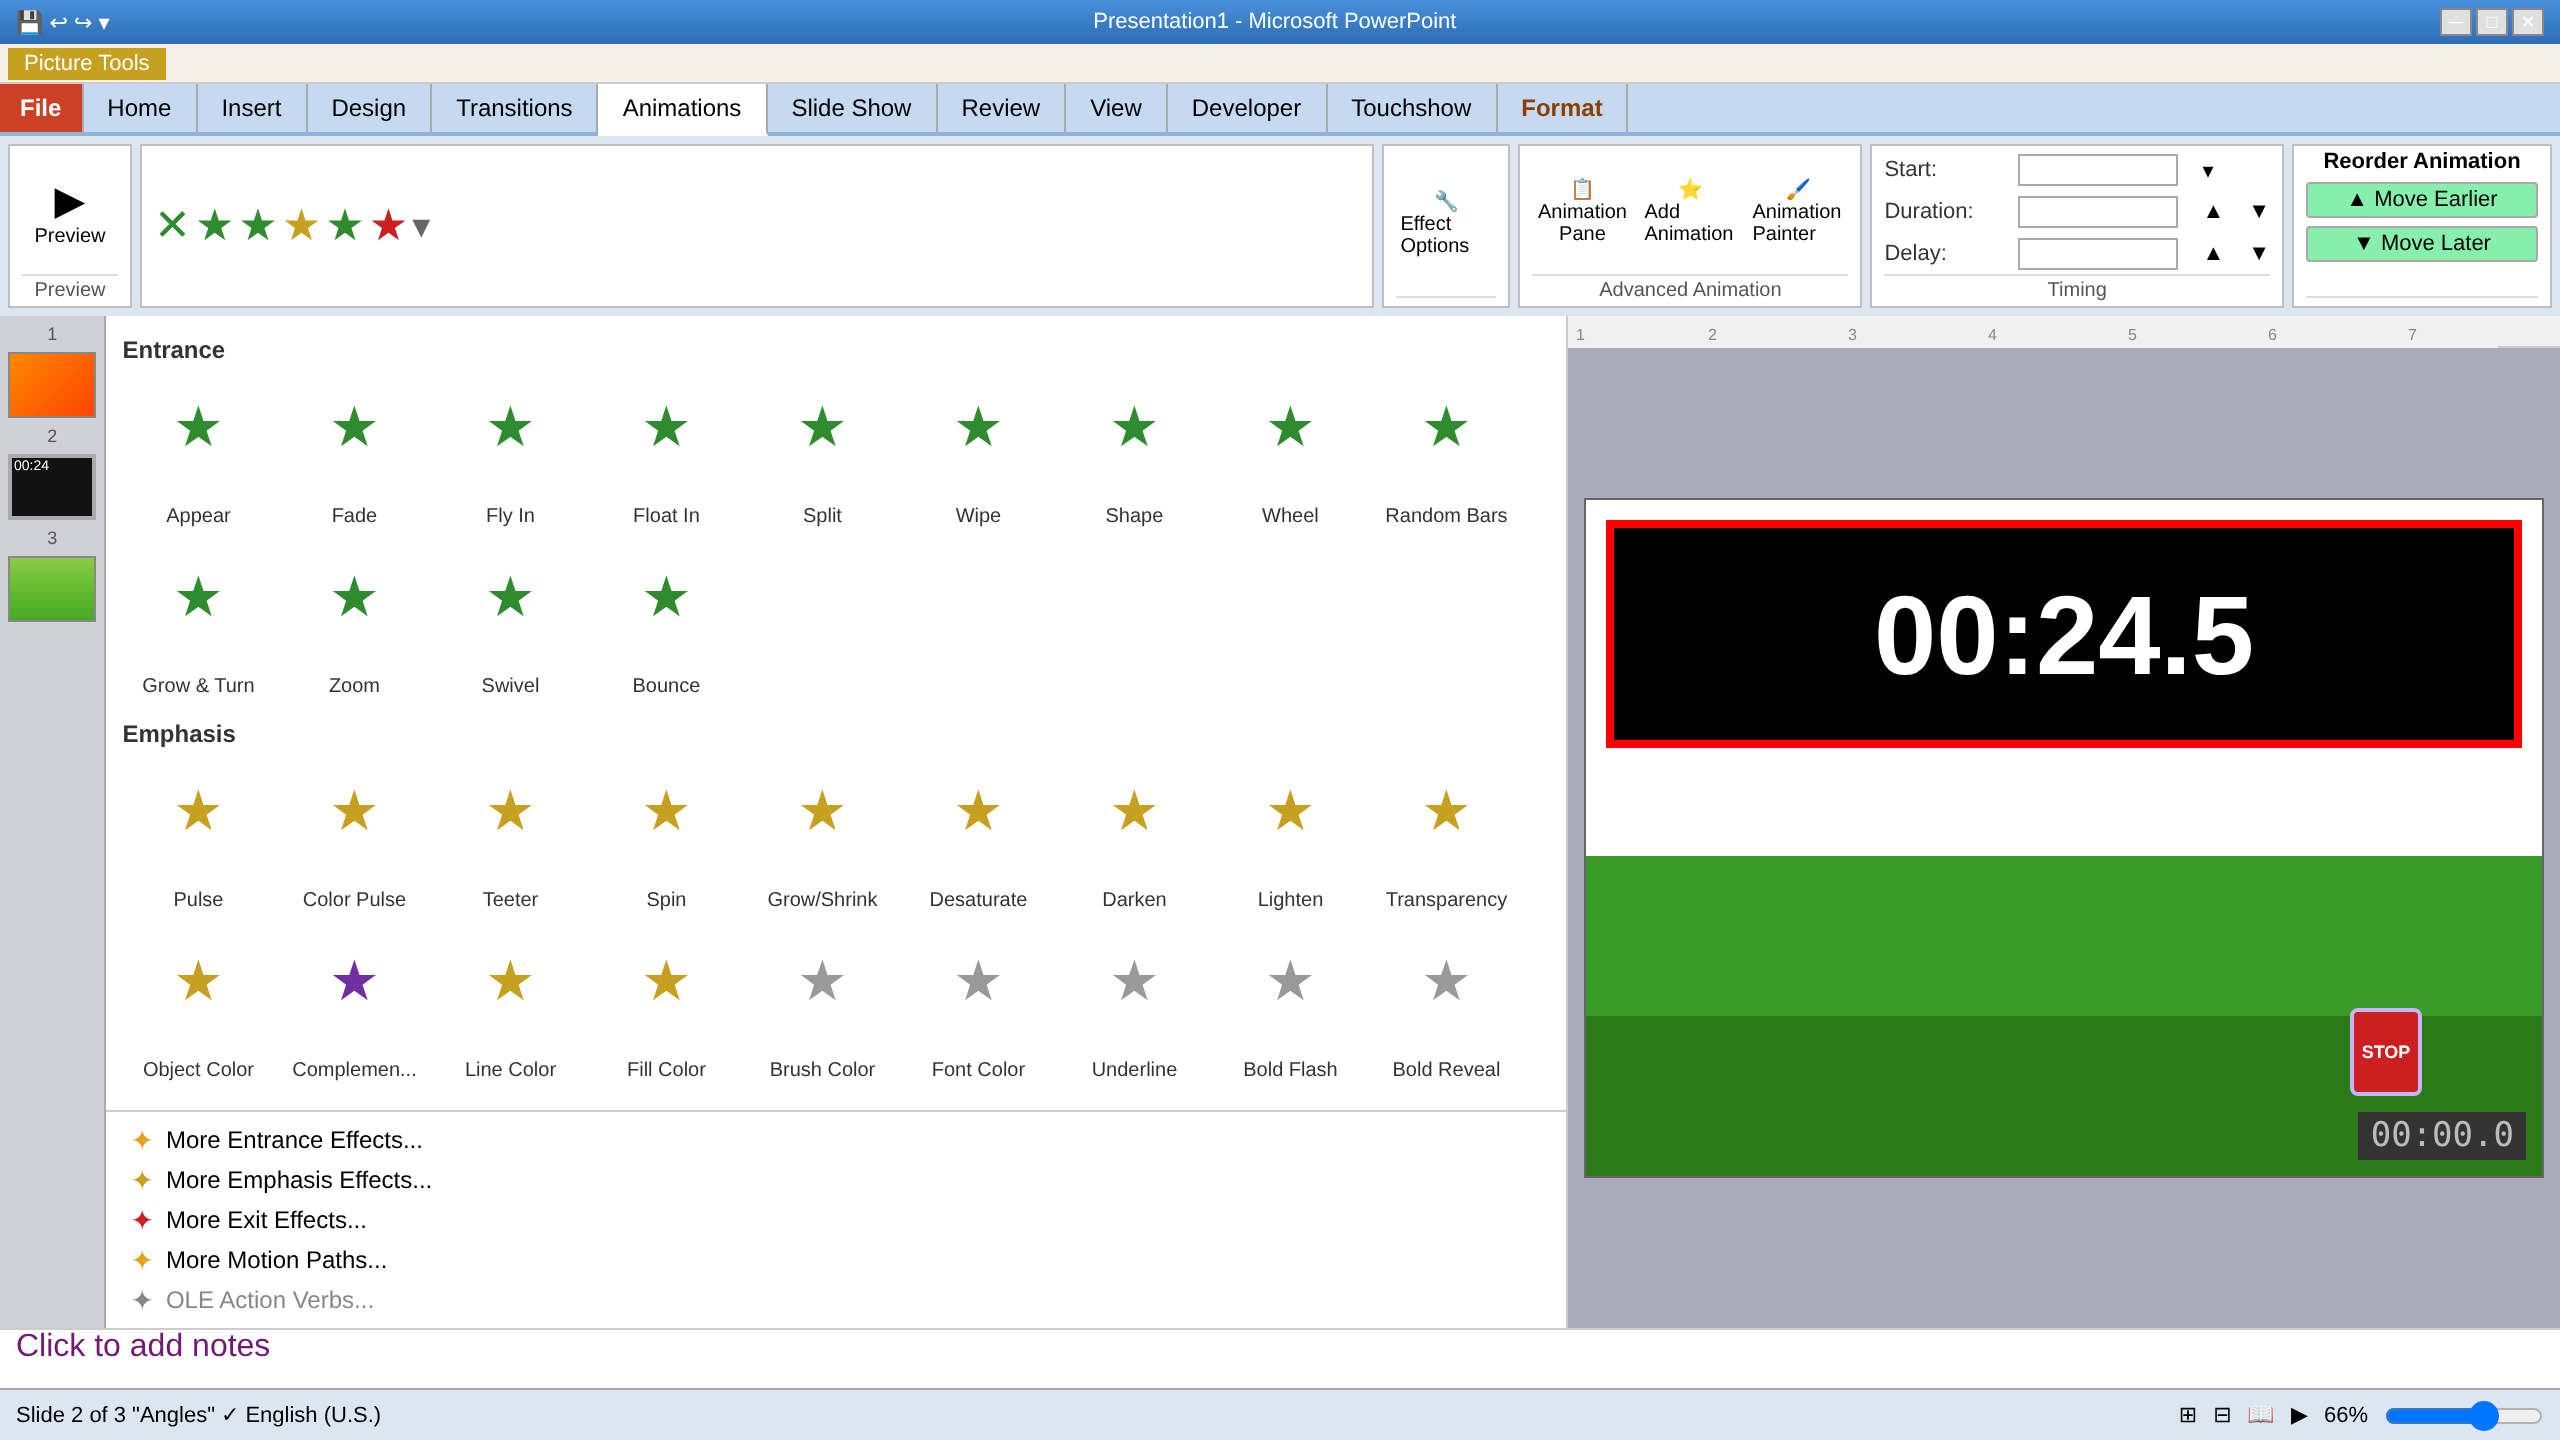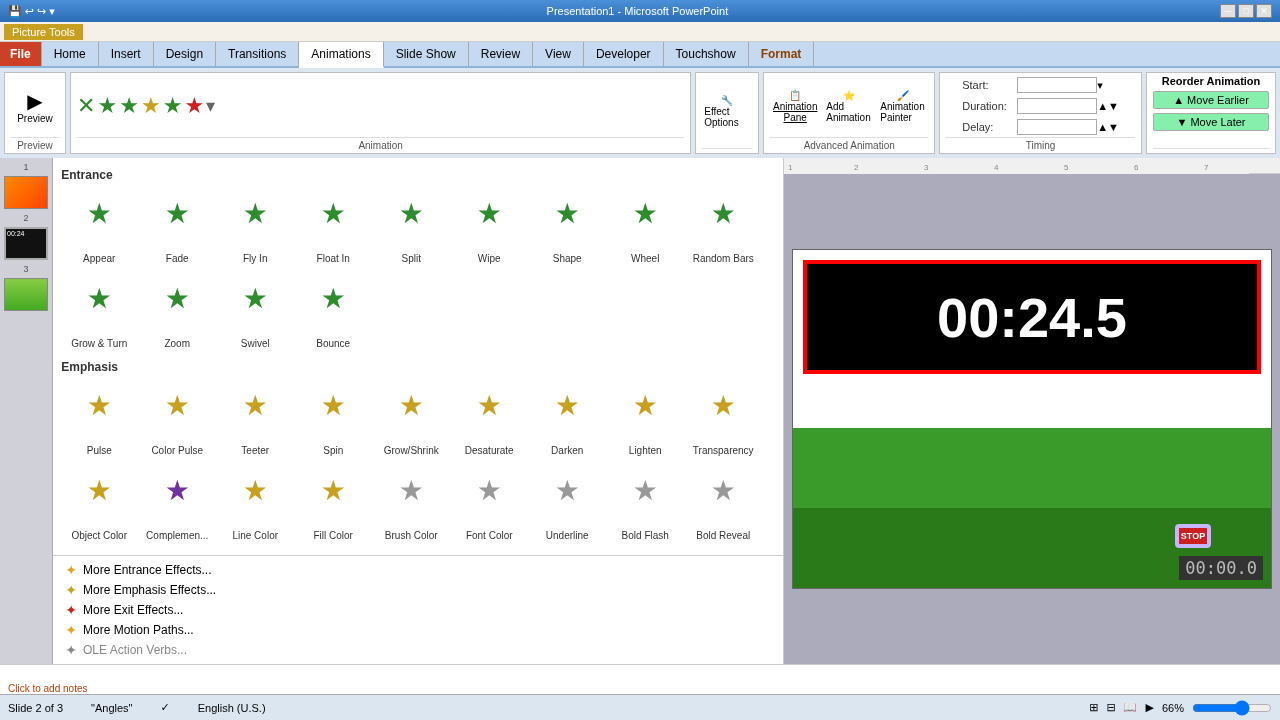--- a/index.html
+++ b/index.html
@@ -64,44 +64,44 @@
     #right-panel { flex: 1; background: #d0d0d8; display: flex; flex-direction: column; }
 
     #slide-area { flex: 1; background: #ababbb; display: flex; align-items: center; justify-content: center; position: relative; padding: 8px; }
     .slide-container { width: 480px; height: 340px; background: white; border: 1px solid #666; position: relative; overflow: hidden; }
 
     
     .timer-box { position: absolute; top: 10px; left: 10px; right: 10px; height: 114px; background: black; border: 4px solid red; display: flex; align-items: center; justify-content: center; }
     .timer-text { color: white; font-size: 56px; font-weight: bold; font-family: Arial Black, sans-serif; }
     .grass-area { position: absolute; bottom: 0; left: 0; right: 0; height: 160px; background: #3a9a2a; }
     .grass-dark { position: absolute; bottom: 0; left: 0; right: 0; height: 80px; background: #2a7a1a; }
-    .stop-sign { position: absolute; bottom: 40px; right: 60px; width: 36px; height: 24px; background: #cc2020; border-radius: 4px; display: flex; align-items: center; justify-content: center; color: white; font-size: 9px; font-weight: bold; border: 4px solid #c4b5fd; }
+    .stop-sign { position: absolute; bottom: 40px; right: 60px; width: 36px; height: 44px; background: #cc2020; border-radius: 4px; display: flex; align-items: center; justify-content: center; color: white; font-size: 9px; font-weight: bold; border: 2px solid #c4b5fd; }
     .small-timer { position: absolute; bottom: 8px; right: 8px; background: #333; color: #bbb; font-size: 17px; padding: 2px 6px; font-family: monospace; }
 
     
-    #notes-area { height: 30px; background: white; border-top: 1px solid #ccc; display: flex; align-items: flex-end; padding: 0 8px; color: #c2410c; font-size: 10px; }
+    #notes-area { height: 30px; background: white; border-top: 1px solid #ccc; display: flex; align-items: flex-start; padding: 0 8px; color: #701a75; font-size: 16px; }
 
     
     #status-bar { height: 26px; background: #dce6f1; border-top: 1px solid #aaa; display: flex; align-items: center; justify-content: space-between; padding: 0 8px; font-size: 11px; }
-    #status-left { display: flex; gap: 28px; align-items: center; }
+    #status-left { display: flex; gap: 3px; align-items: center; }
     #status-right { display: flex; gap: 8px; align-items: center; }
 
     
     #anim-scroll-area::-webkit-scrollbar { width: 12px; }
     #anim-scroll-area::-webkit-scrollbar-track { background: #f0f0f0; }
     #anim-scroll-area::-webkit-scrollbar-thumb { background: #c0c0c0; border: 1px solid #aaa; }
 
     #anim-top-ribbon { display: flex; height: 90px; background: #dce6f1; padding: 4px; gap: 4px; width: 100%; }
     .anim-ribbon-group { border: 1px solid #c0c0c0; background: white; padding: 2px 6px; display: flex; flex-direction: column; }
     .anim-ribbon-title { font-size: 10px; color: #555; text-align: center; margin-top: auto; padding-top: 2px; border-top: 1px solid #ddd; }
     .rib-btn { padding: 2px 8px; background: #86efac; border: 1px solid #aaa; font-size: 11px; cursor: pointer; border-radius: 2px; }
     .rib-btn-large { display: flex; flex-direction: column; align-items: center; width: 50px; font-size: 10px; cursor: pointer; padding: 2px; }
     .rib-icon { font-size: 20px; }
 
-    .timing-row { display: flex; align-items: center; gap: 0; font-size: 11px; margin: 2px 16px; }
+    .timing-row { display: flex; align-items: center; gap: 12px; font-size: 11px; margin: 2px 0; }
     .timing-label { width: 55px; color: #333; }
     .timing-input { width: 80px; height: 16px; border: 1px solid #aaa; font-size: 10px; }
 
     
     .preview-btn { width: 48px; display: flex; flex-direction: column; align-items: center; cursor: pointer; padding: 2px; }
   </style>
 </head>
 <body>
 
 <div id="title-bar">
@@ -150,38 +150,37 @@
   <div class="anim-ribbon-group" style="flex:1;">
     <div style="display:flex;gap:2px;flex-wrap:wrap;flex:1;align-items:center;">
       <span style="color:#2e8b2e;font-size:22px;cursor:pointer;">✕</span>
       <span style="color:#2e8b2e;font-size:22px;cursor:pointer;">★</span>
       <span style="color:#2e8b2e;font-size:22px;cursor:pointer;">★</span>
       <span style="color:#c8a020;font-size:22px;cursor:pointer;">★</span>
       <span style="color:#2e8b2e;font-size:22px;cursor:pointer;">★</span>
       <span style="color:#cc2020;font-size:22px;cursor:pointer;">★</span>
       <div style="font-size:18px;color:#666;cursor:pointer;">▾</div>
     </div>
-    <div class="anim-ribbon-title">Animation</div>
   </div>
 
   <div class="anim-ribbon-group" style="min-width:56px;">
     <div style="flex:1;display:flex;align-items:center;justify-content:center;">
       <div class="rib-btn-large">
         <div>🔧</div>
         <div style="font-size:10px;">Effect Options</div>
       </div>
     </div>
     <div class="anim-ribbon-title"></div>
   </div>
 
   <div class="anim-ribbon-group" style="min-width:160px;">
     <div style="display:flex;gap:4px;flex:1;align-items:center;">
       <div class="rib-btn-large">
         <div>📋</div>
-        <div style="font-size:10px;text-align:center;text-decoration:underline;">Animation Pane</div>
+        <div style="font-size:10px;text-align:center;">Animation Pane</div>
       </div>
       <div class="rib-btn-large">
         <div>⭐</div>
         <div style="font-size:10px;">Add Animation</div>
       </div>
       <div class="rib-btn-large">
         <div>🖌️</div>
         <div style="font-size:10px;">Animation Painter</div>
       </div>
     </div>

